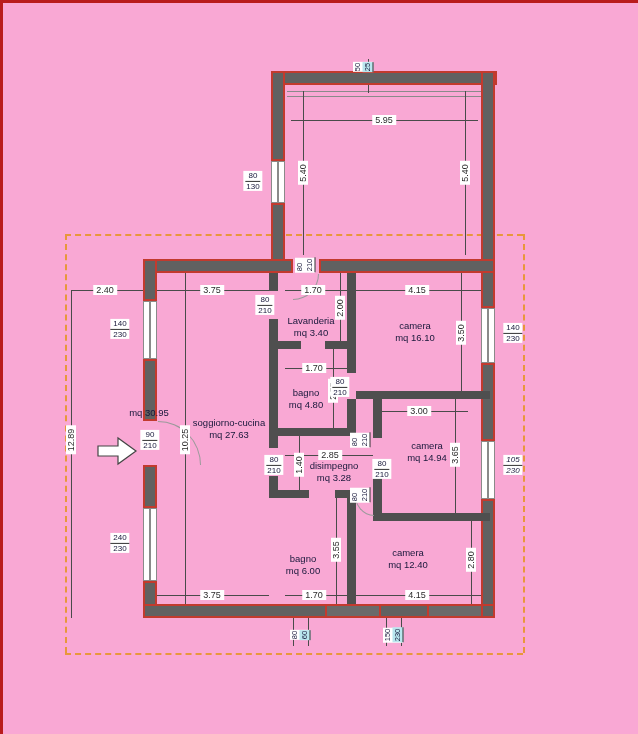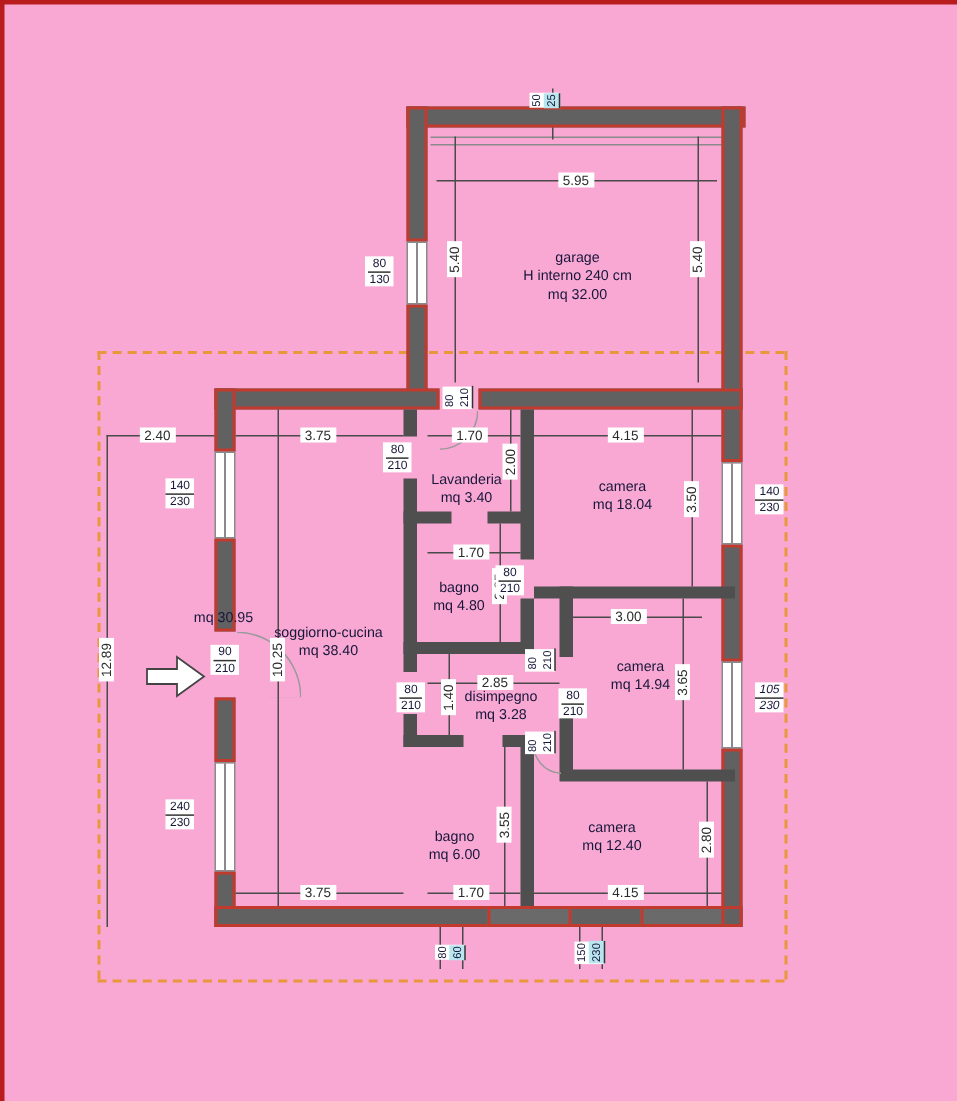--- a/index.html
+++ b/index.html
@@ -193,56 +193,51 @@
   </div>
   <div class="stack" style="left:379px;top:466px;">
     <span>80</span>
     <span>210</span>
   </div>
   <div class="rpair" style="left:357px;top:492px;">
     <span>80</span>
     <span>210</span>
   </div>
 
-  <div class="room" style="left:382px;top:182px;">
-    <div>garage</div>
-    <div>H interno 240 cm</div>
-    <div>mq 32.00</div>
-  </div>
   <div class="room" style="left:308px;top:324px;">
     <div>Lavanderia</div>
     <div>mq 3.40</div>
   </div>
   <div class="room" style="left:303px;top:396px;">
     <div>bagno</div>
     <div>mq 4.80</div>
   </div>
   <div class="room" style="left:331px;top:469px;">
     <div>disimpegno</div>
     <div>mq 3.28</div>
   </div>
   <div class="room" style="left:300px;top:562px;">
     <div>bagno</div>
     <div>mq 6.00</div>
   </div>
   <div class="room" style="left:412px;top:329px;">
     <div>camera</div>
-    <div>mq 18.04</div>
+    <div>mq 16.10</div>
   </div>
   <div class="room" style="left:424px;top:449px;">
     <div>camera</div>
     <div>mq 14.94</div>
   </div>
   <div class="room" style="left:405px;top:556px;">
     <div>camera</div>
     <div>mq 12.40</div>
   </div>
-  <div class="room" style="left:216px;top:426px;">
+  <div class="room" style="left:226px;top:426px;">
     <div>soggiorno-cucina</div>
-    <div>mq 38.40</div>
+    <div>mq 27.63</div>
   </div>
   <div class="room" style="left:110px;top:410px;margin-left:36px;">
     <div>mq 30.95</div>
   </div>
 
   <svg style="position:absolute;left:93px;top:430px;" width="42" height="36" viewBox="0 0 42 36">
     <polygon points="2,13 22,13 22,5 40,18 22,31 22,23 2,23" fill="#ffffff" stroke="#444444" stroke-width="1.2"></polygon>
   </svg>
 
 </div>

